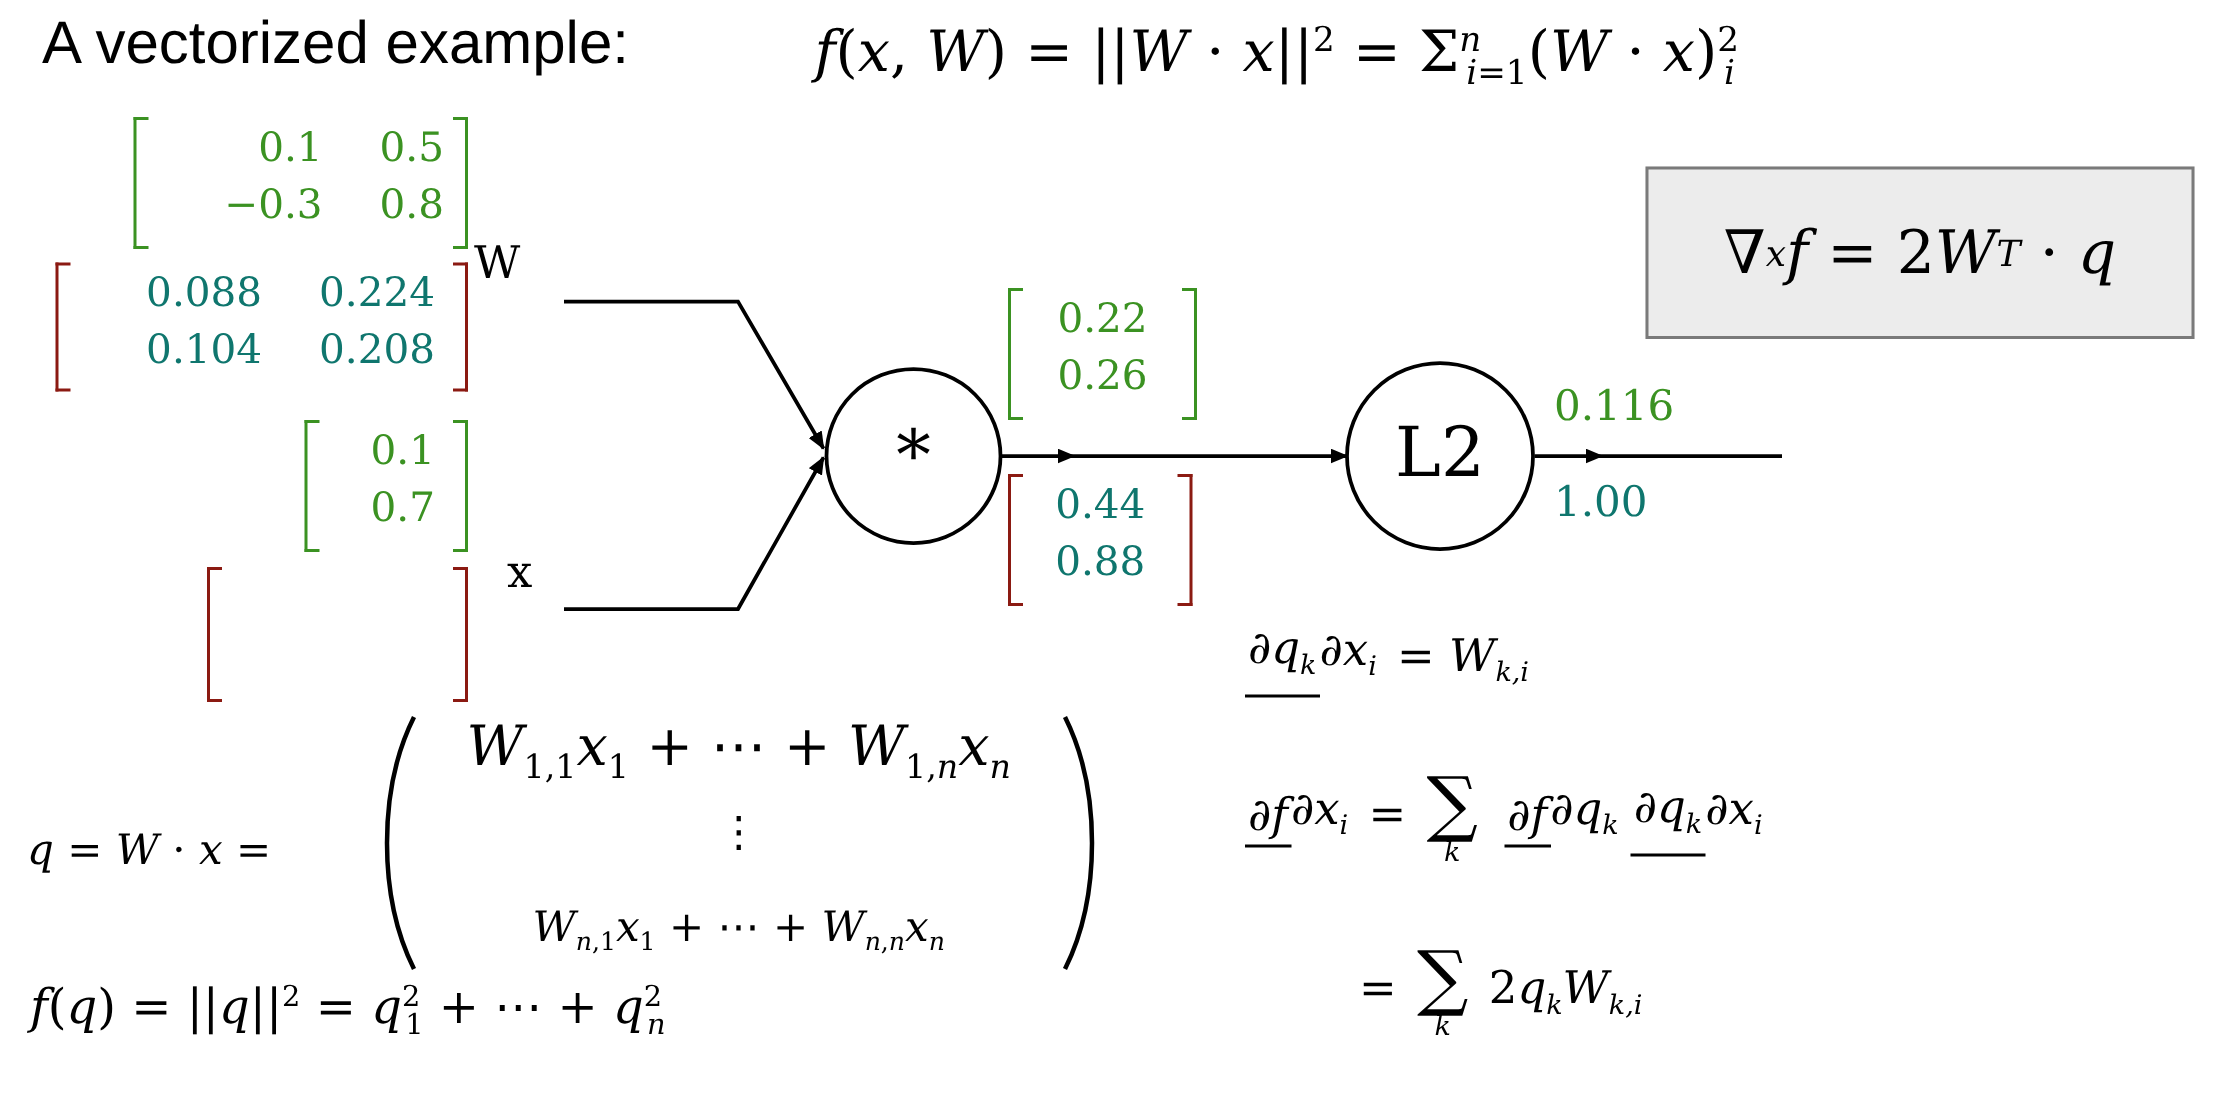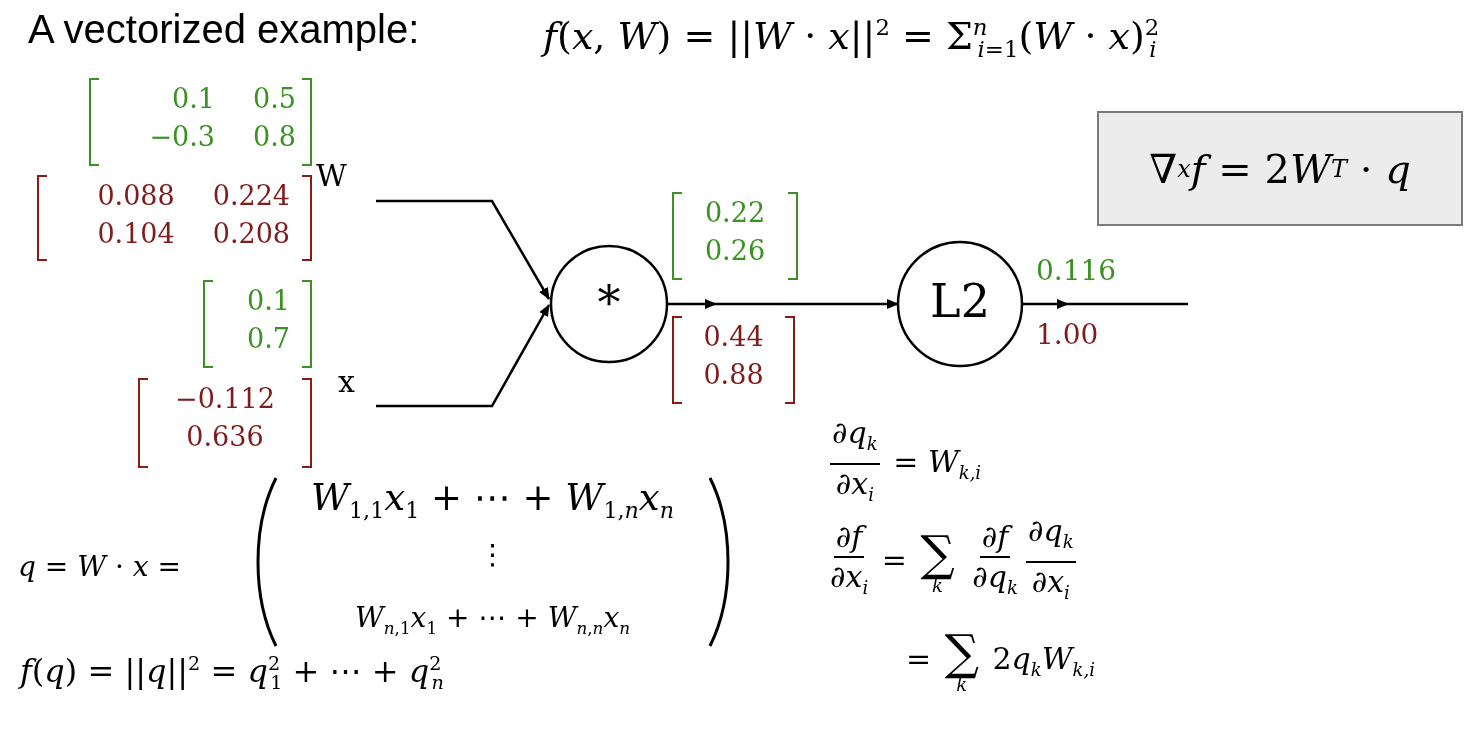--- a/index.html
+++ b/index.html
@@ -5,34 +5,34 @@
   html, body { margin:0; padding:0; background:#ffffff; }
   body { width:1481px; height:735px; position:relative; overflow:hidden;
          font-family:"DejaVu Serif", serif; color:#000; }
   .abs { position:absolute; }
   .title { left:28px; top:6px; font-family:"Liberation Sans", sans-serif; font-size:40px; line-height:46px; white-space:nowrap; }
   .m { font-family:"DejaVu Serif", serif; font-style:italic; }
   .r { font-style:normal; }
   .title-math { left:543px; top:2px; font-size:38px; line-height:50px; white-space:nowrap; }
   sup, sub { font-size:60%; }
   .green { color:#3b9222; }
-  .red { color:#7f1d1d; }
+  .red { color:#0f766e; }
   .bracket { position:absolute; top:0; bottom:0; width:8px; border-top:2px solid; border-bottom:2px solid; }
   .bl { left:0; border-left:2px solid; }
   .br { right:0; border-right:2px solid; }
   .gb { border-color:#3b9222; }
   .rb { border-color:#8b1a12; }
   .mat { position:absolute; font-family:"DejaVu Serif", serif; font-size:27px; line-height:38px; }
   .mat .cells { display:grid; padding:2px 16px; text-align:right; column-gap:38px; }
   .lbl { font-family:"DejaVu Serif", serif; font-size:30px; }
   .node-label { font-family:"DejaVu Serif", serif; font-size:46px; }
   .gradbox { left:1097px; top:111px; width:366px; height:115px; background:#ececec; border:2px solid #7a7a7a; box-sizing:border-box;
              font-size:40px; display:flex; align-items:center; justify-content:center; white-space:nowrap; }
   .eq { font-size:30px; white-space:nowrap; }
-  .frac { display:inline-flex; flex-direction:column; align-items:center; vertical-align:middle; margin:0 4px; }
+  .frac { display:inline-flex; flex-direction:row; align-items:center; vertical-align:middle; margin:0 4px; }
   .frac .num { border-bottom:2px solid #000; padding:0 2px; line-height:38px; }
   .frac .den { line-height:38px; }
   .sum { display:inline-flex; flex-direction:column; align-items:center; vertical-align:middle; margin:0 4px; }
   .sum .sig { font-size:48px; line-height:48px; font-style:normal; }
   .sum .idx { font-size:18px; line-height:18px; }
 </style>
 </head>
 <body>
 
 <div class="abs title">A vectorized example:</div>
@@ -87,24 +87,20 @@
     <span class="bracket br gb"></span>
   <div class="cells" style="grid-template-columns:auto;justify-content:end;padding-right:22px">
     <span>0.1</span>
     <span>0.7</span>
   </div>
 </div>
 
 <div class="mat red" style="left:138px;top:378px;width:174px;height:90px">
   <span class="bracket bl rb"></span>
     <span class="bracket br rb"></span>
-  <div class="cells" style="grid-template-columns:auto;justify-items:center;justify-content:center">
-    <span>−0.112</span>
-    <span>0.636</span>
-  </div>
 </div>
 
 <div class="mat green" style="left:672px;top:192px;width:126px;height:88px">
   <span class="bracket bl gb"></span>
     <span class="bracket br gb"></span>
   <div class="cells" style="grid-template-columns:auto;justify-content:center">
     <span>0.22</span>
     <span>0.26</span>
   </div>
 </div>

